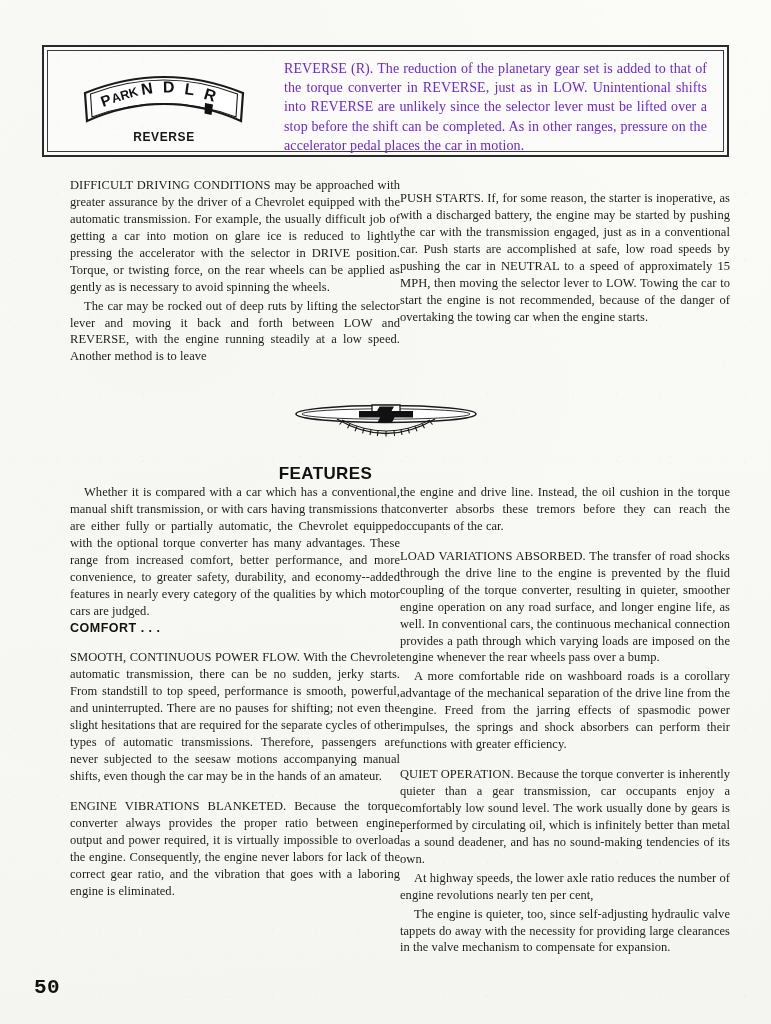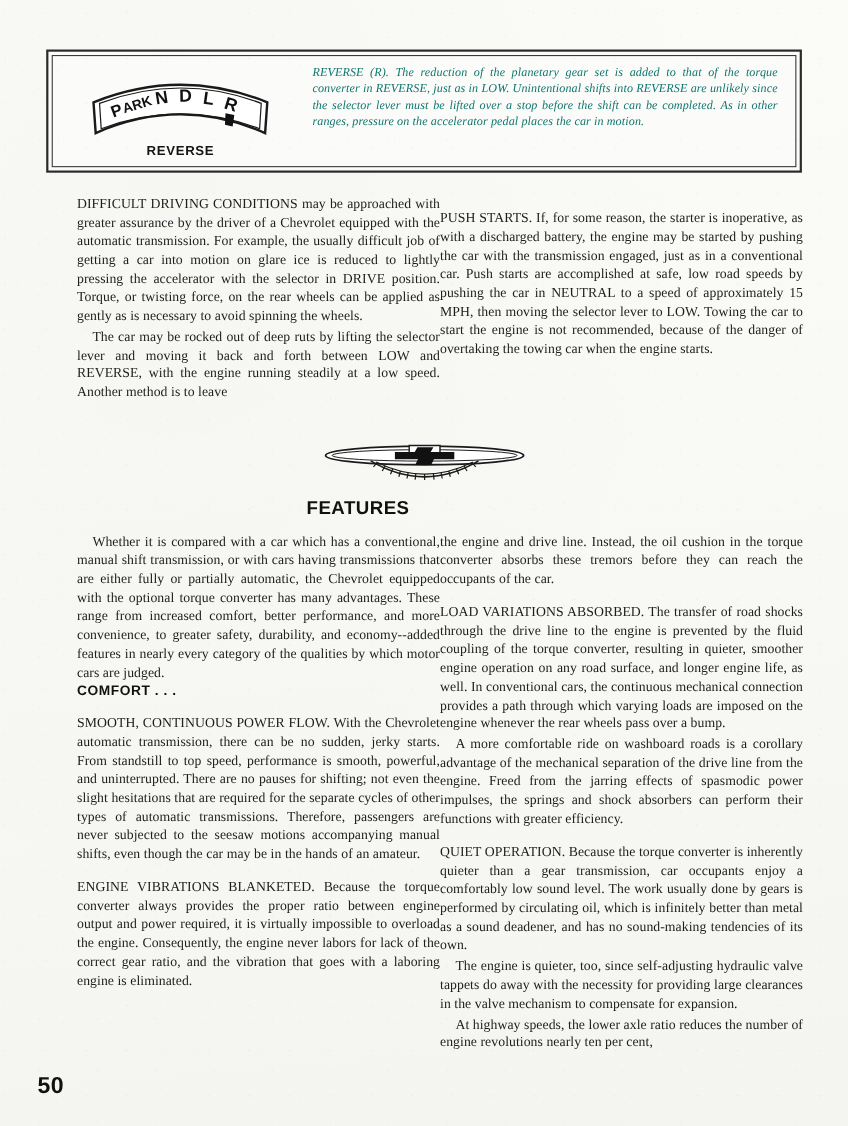--- a/index.html
+++ b/index.html
@@ -64,26 +64,25 @@
     font-family: "Liberation Sans", "DejaVu Sans", sans-serif;
     font-weight: bold;
     font-size: 12px;
     letter-spacing: 0.6px;
     color: #161616;
     margin-top: 5px;
   }
   .panel-text {
     flex: 1 1 auto;
     padding: 8px 16px 6px 4px;
-    font-size: 11px;
+    font-size: 14px;
     line-height: 1.37;
     letter-spacing: 0.1px;
     text-align: justify;
-    color: #0f766e;
-    font-style: italic;
+    color: #6d28d9;
   }
 
   
   .cols {
     position: absolute;
     left: 42px;
     width: 688px;
     display: flex;
     justify-content: flex-end;
   }
@@ -109,21 +108,21 @@
     top: 393px;
     transform: translateX(-50%);
     width: 186px;
     height: 54px;
   }
   .ornament svg { display: block; width: 100%; height: 100%; }
 
   
   .features-heading {
     position: absolute;
-    top: 452px;
+    top: 464px;
     left: 0;
     width: 651px;
     text-align: center;
     font-family: "Liberation Sans", "DejaVu Sans", sans-serif;
     font-weight: bold;
     font-size: 17px;
     letter-spacing: 0.4px;
     color: #111;
   }
   .sub-heading {
@@ -134,21 +133,21 @@
     color: #111;
     margin-top: 14px;
     margin-bottom: 0;
   }
 
   
   .page-number {
     position: absolute;
     left: 34px;
     top: 976px;
-    font-family: Liberation Sans, sans-serif;
+    font-family: Liberation Mono, monospace;
     font-weight: bold;
     font-size: 21px;
     color: #111;
     letter-spacing: 0.5px;
   }
 
   
   .grain {
     position: absolute;
     inset: 0;
@@ -244,21 +243,21 @@
       <p class="sub-heading">COMFORT . . .</p>
       <p class="gap">SMOOTH, CONTINUOUS POWER FLOW.  With the Chevrolet automatic transmission, there can be no sudden, jerky starts.  From standstill to top speed, performance is smooth, powerful, and uninterrupted.  There are no pauses for shifting; not even the slight hesitations that are required for the separate cycles of other types of automatic transmissions.  Therefore, passengers are never subjected to the seesaw motions accompanying manual shifts, even though the car may be in the hands of an amateur.</p>
       <p class="gap">ENGINE VIBRATIONS BLANKETED.  Because the torque converter always provides the proper ratio between engine output and power required, it is virtually impossible to overload the engine.  Consequently, the engine never labors for lack of the correct gear ratio, and the vibration that goes with a laboring engine is eliminated.</p>
     </div>
 
     <div class="col">
       <p>the engine and drive line.  Instead, the oil cushion in the torque converter absorbs these tremors before they can reach the occupants of the car.</p>
       <p class="gap">LOAD VARIATIONS ABSORBED.  The transfer of road shocks through the drive line to the engine is prevented by the fluid coupling of the torque converter, resulting in quieter, smoother engine operation on any road surface, and longer engine life, as well.  In conventional cars, the continuous mechanical connection provides a path through which varying loads are imposed on the engine whenever the rear wheels pass over a bump.</p>
       <p class="indent gap-sm">A more comfortable ride on washboard roads is a corollary advantage of the mechanical separation of the drive line from the engine.  Freed from the jarring effects of spasmodic power impulses, the springs and shock absorbers can perform their functions with greater efficiency.</p>
       <p class="gap">QUIET OPERATION.  Because the torque converter is inherently quieter than a gear transmission, car occupants enjoy a comfortably low sound level.  The work usually done by gears is performed by circulating oil, which is infinitely better than metal as a sound deadener, and has no sound-making tendencies of its own.</p>
+      <p class="indent gap-sm">At highway speeds, the lower axle ratio reduces the number of engine revolutions nearly ten per cent,</p>
       <p class="indent gap-sm">The engine is quieter, too, since self-adjusting hydraulic valve tappets do away with the necessity for providing large clearances in the valve mechanism to compensate for expansion.</p>
-      <p class="indent gap-sm">At highway speeds, the lower axle ratio reduces the number of engine revolutions nearly ten per cent,</p>
     </div>
   </div>
 
   <div class="page-number">50</div>
 
   <div class="grain"></div>
 </div>
 
 </body></html>

